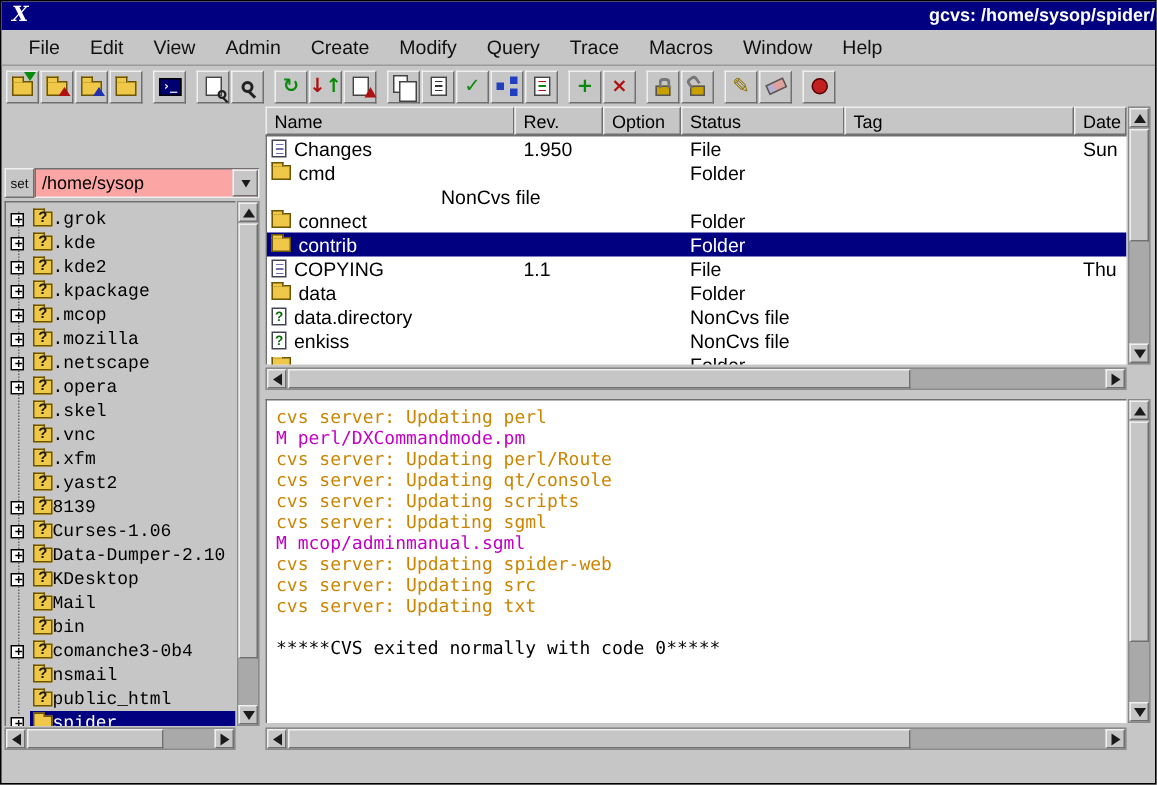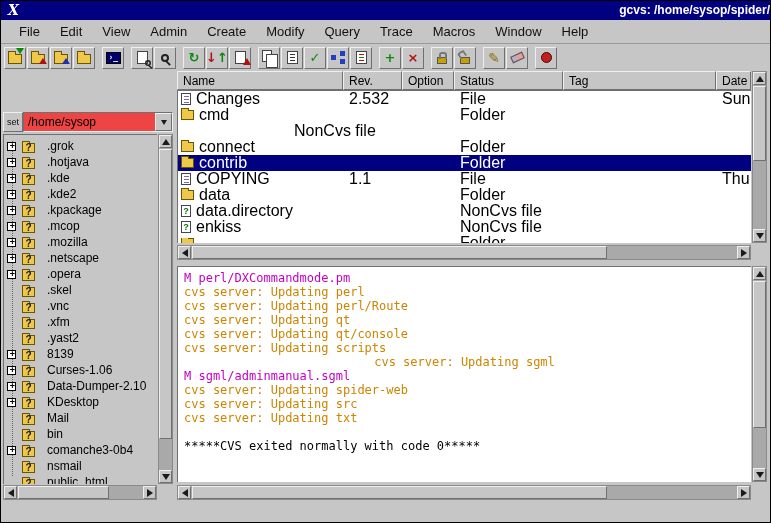--- a/index.html
+++ b/index.html
@@ -47,49 +47,49 @@
   .g-eraser{width:13px;height:7px;background:#e0a0a0;border:1px solid #555;transform:rotate(-25deg);box-shadow:inset 4px 0 0 #b0b0d8}
   .g-stop{width:11px;height:11px;background:#c02020;border:1px solid #500;border-radius:50%}
 
   
   .left-panel { position:absolute; left:2px; top:70px; width:170px; bottom:22px;margin-top:41px; }
   .right-panel { position:absolute; left:176px; top:70px; right:3px; bottom:22px; }
 
   
   .pathrow { position:absolute; top:0; left:0; right:0; height:20px; display:flex; }
   .setbtn { width:20px; height:20px; font-size:9px; color:#101010; background:#c6c6c6; border-top:1px solid #efefef; border-left:1px solid #efefef; border-bottom:1px solid #707070; border-right:1px solid #707070; padding:0; }
-  .combo { flex:1; display:flex; height:20px; border-top:1px solid #707070; border-left:1px solid #707070; border-bottom:1px solid #efefef; border-right:1px solid #efefef; background:#ef4444; }
+  .combo { flex:1; display:flex; height:20px; border-top:1px solid #707070; border-left:1px solid #707070; border-bottom:1px solid #efefef; border-right:1px solid #efefef; background:#fca5a5; }
   .combo-text { flex:1; font-size:12px; line-height:18px; padding-left:4px; overflow:hidden; white-space:nowrap; }
   .combo-arrow { width:17px; display:flex; align-items:center; justify-content:center; background:#c6c6c6; border-top:1px solid #efefef; border-left:1px solid #efefef; border-bottom:1px solid #707070; border-right:1px solid #707070; }
 
   
   .tree { position:absolute; top:22px; left:0; right:16px; bottom:16px; background:#c6c6c6; overflow:hidden; padding-top:3px; border-top:1px solid #707070; border-left:1px solid #707070; }
   .tree::before { content:""; position:absolute; left:8px; top:6px; bottom:8px; border-left:1px dotted #666; }
   .tree-row { display:flex; align-items:center; height:16px; padding-left:3px; position:relative; }
   .expander { width:9px; height:9px; flex:none; margin-right:4px; position:relative; background:#fff; border:1px solid #000; }
   .expander::before { content:"+"; position:absolute; left:0; top:-1px; width:9px; text-align:center; font:bold 9px "Liberation Sans",sans-serif; color:#000; line-height:9px; }
   .tree-row[data-node="leaf"] .expander { visibility:hidden; }
-  .hl { display:flex; align-items:flex-end; gap:12px; padding:1px 3px 1px 2px; flex:1; min-width:0; }
+  .hl { display:flex; align-items:center; gap:0; padding:1px 3px 1px 2px; flex:1; min-width:0;font-family:Liberation Mono, monospace; }
   .tree-row.selected .hl { background:var(--selection,#000080); }
   .tree-row.selected .tlabel { color:#fff; }
   .tlabel { font-size:12px; color:#000; white-space:nowrap; overflow:hidden; }
   .ticon { width:13px; height:10px; flex:none; position:relative; background:#efc84a; border:1px solid #6b5500; }
   .ticon::before { content:""; position:absolute; top:-3px; left:-1px; width:6px; height:2px; background:#efc84a; border:1px solid #6b5500; border-bottom:0; }
   .tree-row[data-icon="question-folder"] .ticon::after { content:"?"; position:absolute; left:0; right:0; top:-2px; text-align:center; font:bold 10px "Liberation Sans",sans-serif; color:#1a1a1a; }
 
   
   .listheader { position:absolute; top:0; left:0; right:16px; height:19px; display:flex; }
   .hcell { height:19px; background:#c6c6c6; border-top:1px solid #efefef; border-left:1px solid #efefef; border-bottom:1px solid #707070; border-right:1px solid #707070; font-size:12px; color:#000; padding:2px 0 0 5px; overflow:hidden; white-space:nowrap; }
   .hcell[data-key="name"]{width:166px} .hcell[data-key="rev"]{width:59px} .hcell[data-key="option"]{width:52px}
   .hcell[data-key="status"]{width:109px} .hcell[data-key="tag"]{width:153px} .hcell[data-key="date"]{flex:1}
   .listbody { position:absolute; top:19px; left:0; right:16px; height:153px; background:#fff; overflow:hidden; border-top:1px solid #707070; border-left:1px solid #707070; }
   .frow { display:flex; height:16px; align-items:center; }
   .frow.selected { background:var(--selection,#000080); }
   .frow.selected .cell { color:#fff; }
-  .cell { font-size:16px; color:#000; white-space:nowrap; overflow:hidden; padding-left:5px; }
+  .cell { font-size:13px; color:#000; white-space:nowrap; overflow:hidden; padding-left:5px; }
   .c-name{width:166px;display:flex;align-items:center;padding-left:3px}
   .c-rev{width:59px}.c-option{width:52px}.c-status{width:109px}.c-tag{width:153px}.c-date{flex:1}
   .ficon { flex:none; position:relative; margin-right:5px; }
   .frow[data-icon="folder"] .ficon { width:13px; height:10px; background:#efc84a; border:1px solid #6b5500; }
   .frow[data-icon="folder"] .ficon::before { content:""; position:absolute; top:-3px; left:-1px; width:6px; height:2px; background:#efc84a; border:1px solid #6b5500; border-bottom:0; }
   .frow[data-icon="file"] .ficon, .frow[data-icon="question-file"] .ficon { width:10px; height:12px; background:#fff; border:1px solid #445; }
   .frow[data-icon="file"] .ficon::before { content:""; position:absolute; left:2px; top:2px; width:5px; height:8px; background:repeating-linear-gradient(to bottom,#7070b0 0 1px,transparent 1px 3px); }
   .frow[data-icon="question-file"] .ficon::after { content:"?"; position:absolute; left:0; right:0; top:0; text-align:center; font:bold 9px "Liberation Sans",sans-serif; color:#0a6a0a; }
 
   
@@ -234,27 +234,20 @@
     <div class="tree">
 
         <div class="tree-row" data-icon="question-folder" data-node="plus">
           <span class="expander"></span>
           <span class="hl">
             <span class="ticon"></span>
             <span class="tlabel">.grok</span>
           </span>
         </div>
 
-        <div class="tree-row" data-icon="question-folder" data-node="plus">
-          <span class="expander"></span>
-          <span class="hl">
-            <span class="ticon"></span>
-            <span class="tlabel">.hotjava</span>
-          </span>
-        </div>
 
         <div class="tree-row" data-icon="question-folder" data-node="plus">
           <span class="expander"></span>
           <span class="hl">
             <span class="ticon"></span>
             <span class="tlabel">.kde</span>
           </span>
         </div>
 
         <div class="tree-row" data-icon="question-folder" data-node="plus">
@@ -462,21 +455,21 @@
         <div class="hcell" data-key="date">Date</div>
       </div>
 
     <div class="listbody">
 
         <div class="frow" data-icon="file">
           <span class="cell c-name">
             <span class="ficon"></span>
             <span>Changes</span>
           </span>
-          <span class="cell c-rev">2.532</span>
+          <span class="cell c-rev">1.950</span>
           <span class="cell c-option"></span>
           <span class="cell c-status">File</span>
           <span class="cell c-tag"></span>
           <span class="cell c-date">Sun</span>
         </div>
 
         <div class="frow" data-icon="folder">
           <span class="cell c-name">
             <span class="ficon"></span>
             <span>cmd</span>
@@ -599,28 +592,27 @@
       <div class="strough">
           <div class="sthumb"></div>
         </div>
       <button class="sbtn">
           <span class="tri-right"></span>
         </button>
     </div>
 
     <div class="console">
 
-    <div class="cline" style="color: rgb(196, 0, 196);">M perl/DXCommandmode.pm</div>
-        <div class="cline" style="color: rgb(204, 133, 0);">cvs server: Updating perl</div>
+    <div class="cline" style="color: rgb(204, 133, 0);">cvs server: Updating perl</div>
+        <div class="cline" style="color: rgb(196, 0, 196);">M perl/DXCommandmode.pm</div>
         <div class="cline" style="color: rgb(204, 133, 0);">cvs server: Updating perl/Route</div>
-        <div class="cline" style="color: rgb(204, 133, 0);">cvs server: Updating qt</div>
         <div class="cline" style="color: rgb(204, 133, 0);">cvs server: Updating qt/console</div>
         <div class="cline" style="color: rgb(204, 133, 0);">cvs server: Updating scripts</div>
-        <div class="cline" style="color: rgb(204, 133, 0); text-align: center;">cvs server: Updating sgml</div>
-        <div class="cline" style="color: rgb(196, 0, 196);">M sgml/adminmanual.sgml</div>
+        <div class="cline" style="color: rgb(204, 133, 0);">cvs server: Updating sgml</div>
+        <div class="cline" style="color: rgb(196, 0, 196);">M mcop/adminmanual.sgml</div>
         <div class="cline" style="color: rgb(204, 133, 0);">cvs server: Updating spider-web</div>
         <div class="cline" style="color: rgb(204, 133, 0);">cvs server: Updating src</div>
         <div class="cline" style="color: rgb(204, 133, 0);">cvs server: Updating txt</div>
         <div class="cline" style="color: rgb(0, 0, 0);"></div>
         <div class="cline" style="color: rgb(0, 0, 0);">*****CVS exited normally with code 0*****</div>
       </div>
 
     <div class="vscroll" id="console-vscroll">
       <button class="sbtn">
           <span class="tri-up"></span>

